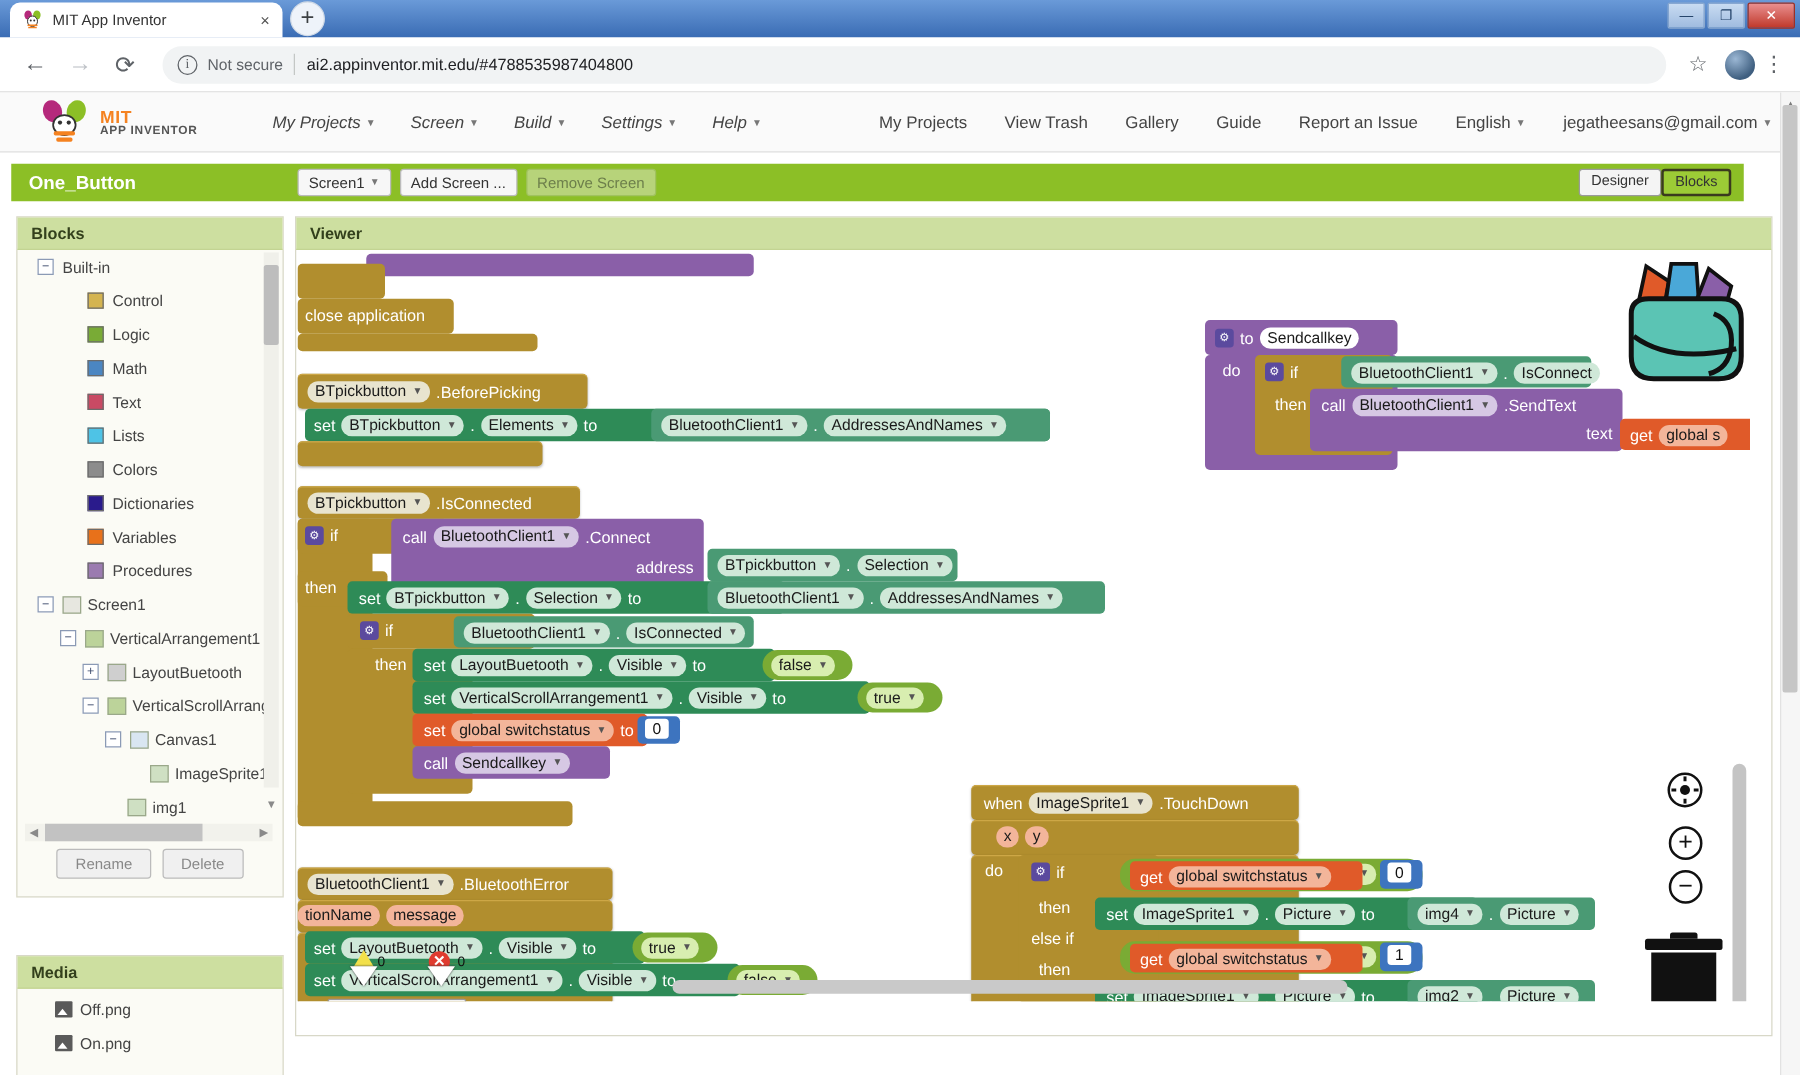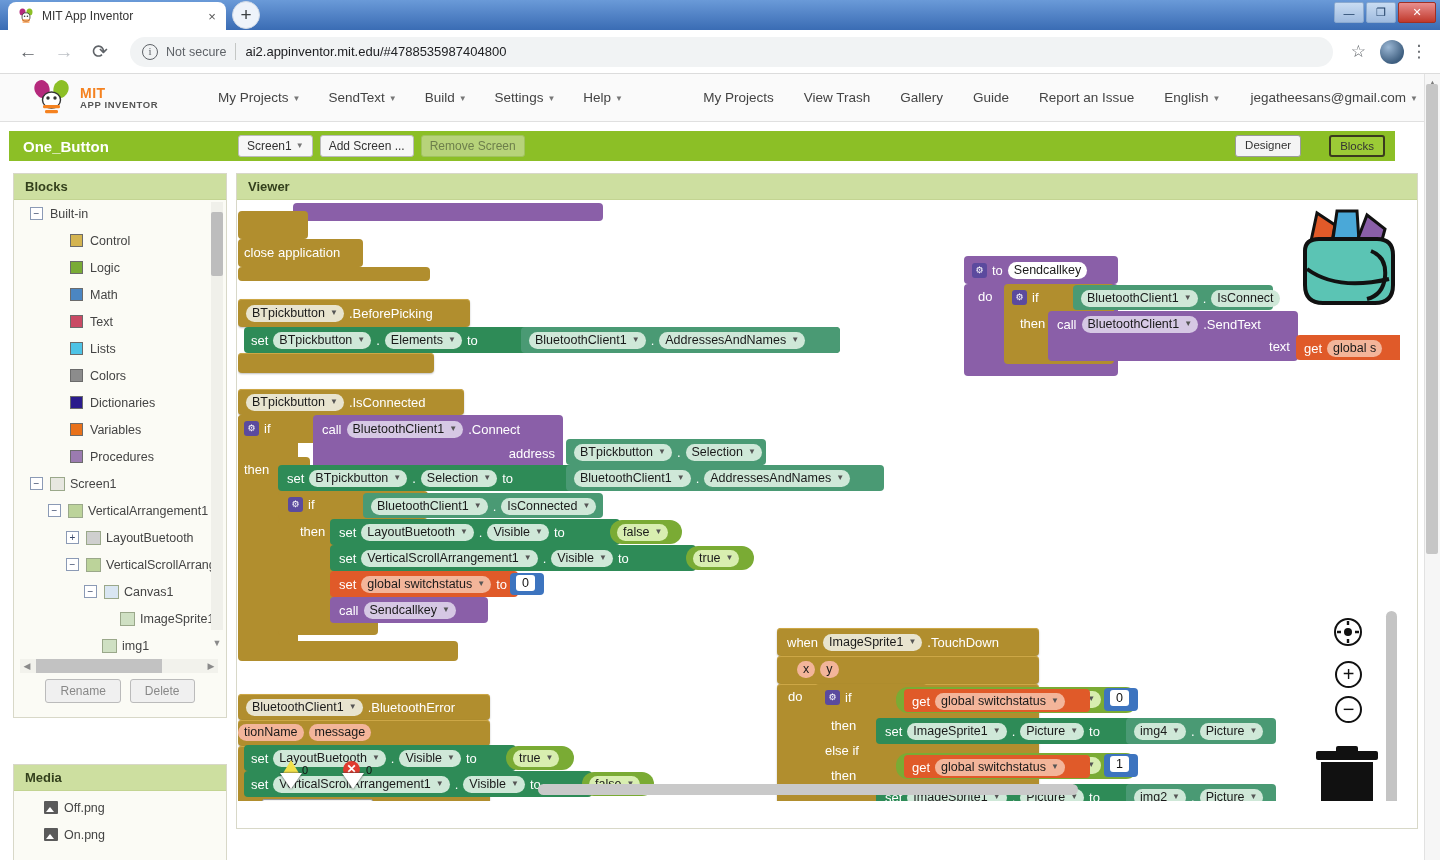--- a/index.html
+++ b/index.html
@@ -64,40 +64,40 @@
   .app-header{
     position:absolute; left:0; top:74px; width:1440px; height:48px;
     background:#fafafa; border-bottom:1px solid #e0e0e0;
     display:flex; align-items:center;
   }
   .logo{ display:flex; align-items:center; margin-left:30px; width:160px; }
   .logo-mark{ width:44px; height:36px; position:relative; margin-right:6px; }
   .logo-text{ line-height:1; }
   .logo-mit{ font-size:14px; font-weight:bold; color:#f58220; letter-spacing:.5px;}
   .logo-sub{ font-size:9.5px; font-weight:bold; color:#555; letter-spacing:.6px; }
-  .menu-left{ display:flex; margin-left:28px; }
+  .menu-left{ display:flex; margin-left:28px;font-style:italic; }
   .menu-item{ font-size:13.5px; color:#444; margin-right:28px; white-space:nowrap; }
   .caret{ font-size:8px; color:#777; margin-left:4px; position:relative; top:-1px;}
   .menu-right{ display:flex; align-items:center; margin-left:auto; margin-right:22px; }
   .menu-right .menu-item{ margin-right:0; margin-left:30px; }
 
   
   .project-bar{
     position:absolute; left:9px; top:131px; width:1386px; height:30px;
     background:#8cbf26; display:flex; align-items:center;
   }
   .project-name{ color:#fff; font-weight:bold; font-size:15px; margin-left:14px; width:215px;}
   .pbtn{
     background:#f7f7f7; border:1px solid #bbb; border-radius:3px; font-size:12px;
     color:#333; padding:3px 8px; margin-right:7px; display:flex; align-items:center;
   }
   .pbtn.disabled{ background:#b7d37a; border-color:#a0c25f; color:#6d7f4b; }
   .toggle-wrap{ margin-left:auto; margin-right:10px; display:flex; }
   .toggle{ background:#f4f4f4; border:1px solid #9a9a9a; border-radius:3px;
-           font-size:11.5px; padding:3px 9px; color:#333;margin-left:28px; }
+           font-size:11.5px; padding:3px 9px; color:#333; }
   .toggle.active{ background:#9ccb36; border:2px solid #3a3a1e; color:#333; }
 
   
   .panel{ position:absolute; background:#fbfbf5; border:1px solid #d8d8c8; }
   .panel-head{ background:#cddfa0; height:26px; display:flex; align-items:center;
                padding-left:11px; font-size:13px; font-weight:bold; color:#33401c;
                border-bottom:1px solid #c3d492; }
 
   #blocks-panel{ left:13px; top:173px; width:214px; height:545px; }
   #blocks-tree{ position:absolute; left:0; top:26px; width:212px; height:470px; overflow:hidden; }
@@ -238,21 +238,21 @@
       </svg>
     </span>
     <span class="logo-text">
       <div class="logo-mit">MIT</div>
       <div class="logo-sub">APP INVENTOR</div>
     </span>
   </div>
 
   <div class="menu-left">
     <span class="menu-item"><span>My Projects</span><span class="caret">▼</span></span>
-    <span class="menu-item"><span>SendText</span><span class="caret">▼</span></span>
+    <span class="menu-item"><span>Screen</span><span class="caret">▼</span></span>
     <span class="menu-item"><span>Build</span><span class="caret">▼</span></span>
     <span class="menu-item"><span>Settings</span><span class="caret">▼</span></span>
     <span class="menu-item"><span>Help</span><span class="caret">▼</span></span>
   </div>
 
   <div class="menu-right">
     <span class="menu-item">My Projects</span>
     <span class="menu-item">View Trash</span>
     <span class="menu-item">Gallery</span>
     <span class="menu-item">Guide</span>

